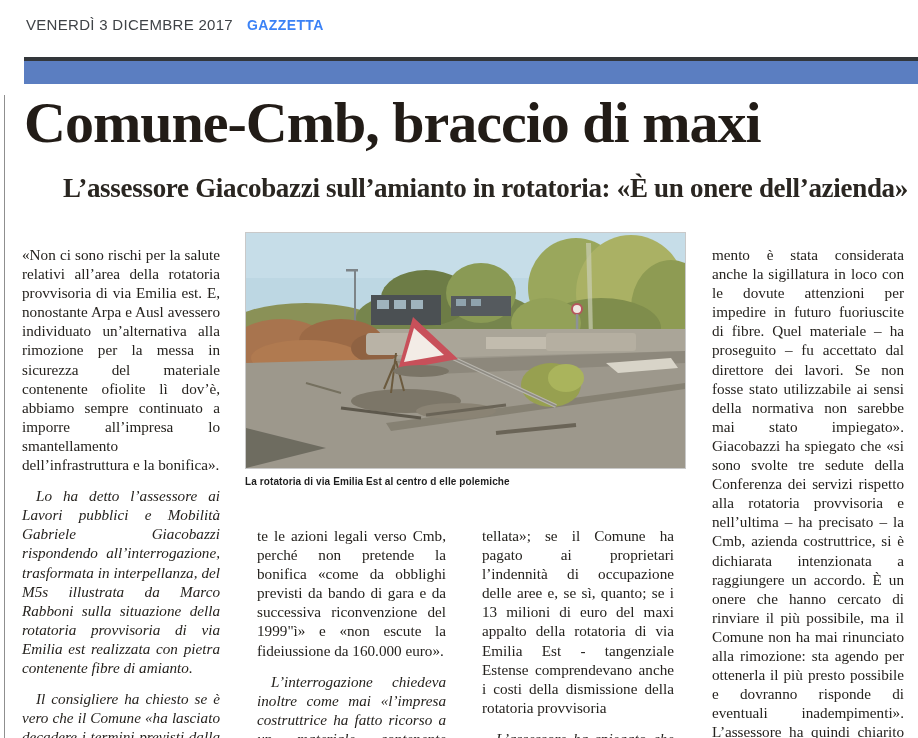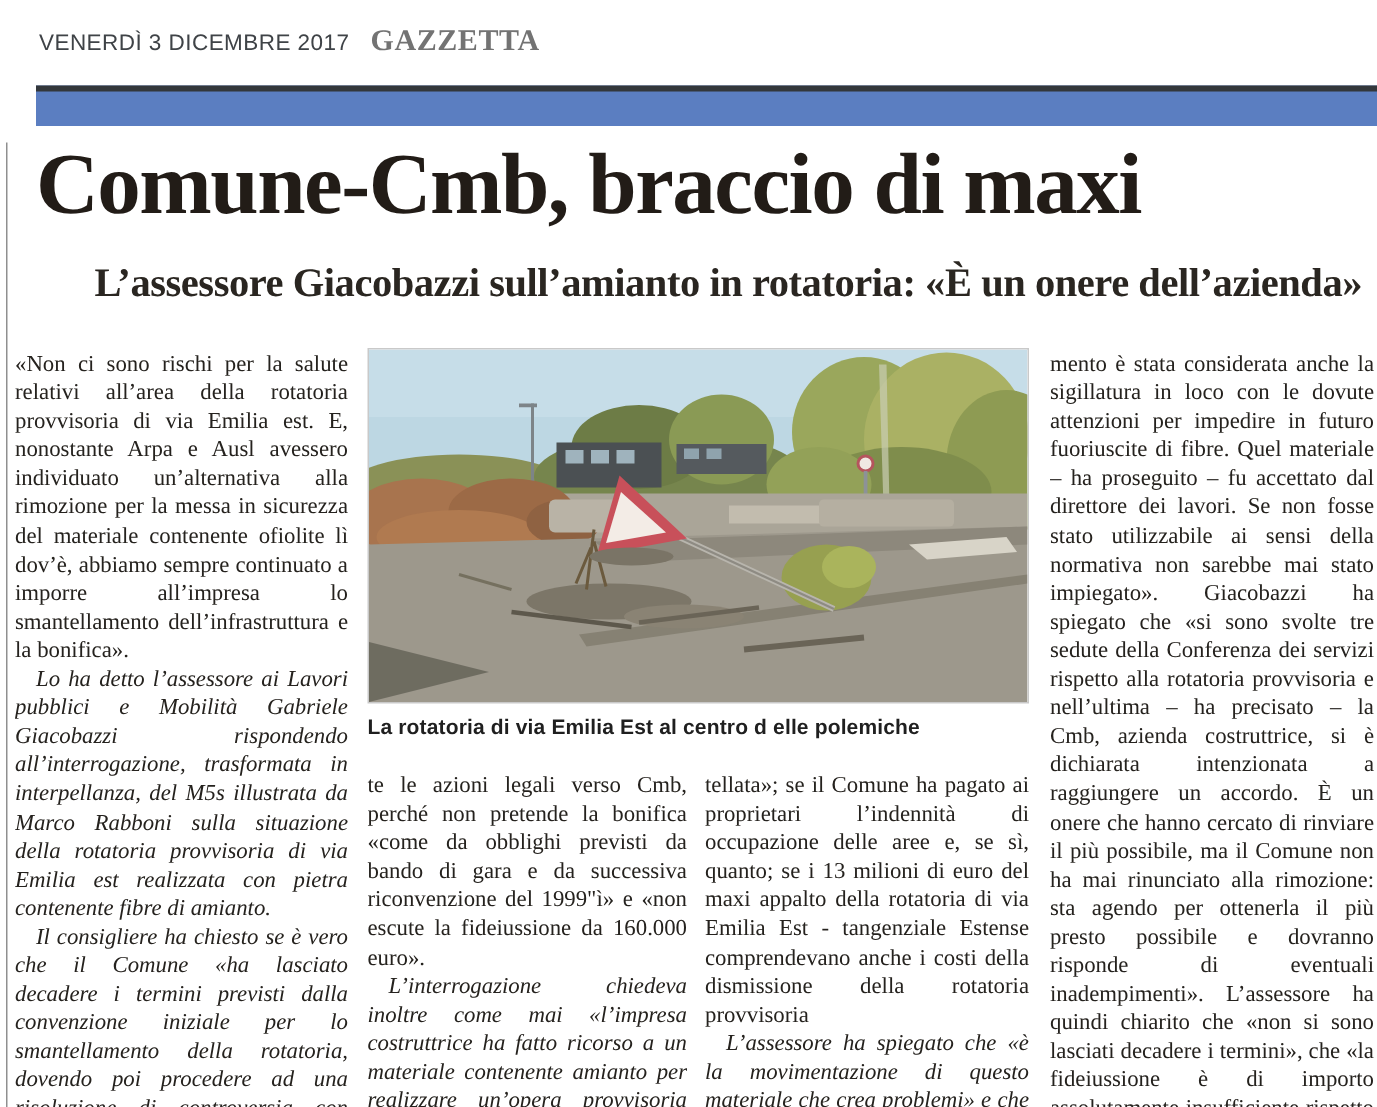--- a/index.html
+++ b/index.html
@@ -8,22 +8,22 @@
     font-family:"Liberation Serif", serif;color:#1e1b17;overflow:hidden;
   }
   
   .dateline{
     position:absolute;left:26px;top:16px;
     font-family:"Liberation Sans", sans-serif;
     font-size:15px;letter-spacing:.3px;color:#3f4347;font-weight:500;
     white-space:nowrap;
   }
   .masthead{
-    font-family:Liberation Serif, serif;
-    font-weight:800;color:#737373;font-size:20px;letter-spacing:.4px;
+    font-family:Liberation Sans, sans-serif;
+    font-weight:800;color:#3b82f6;font-size:14px;letter-spacing:.4px;
     margin-left:14px;
   }
   .topbar{
     position:absolute;left:24px;top:57px;right:0;height:23px;
     border-top:4px solid #33373b;background:#5b7ec1;
   }
   .leftrule{
     position:absolute;left:4px;top:95px;bottom:0;width:1px;background:#8f8f8f;
   }
   
@@ -36,36 +36,36 @@
     position:absolute;left:24px;top:172px;width:884px;
     font-size:27px;line-height:32px;font-weight:600;color:#2a2621;
     white-space:nowrap;letter-spacing:-0.3px;
   }
   
   .col{
     position:absolute;text-align:justify;
     font-size:15.2px;line-height:19.1px;color:#25221e;
     overflow:hidden;
   }
-  .col p{margin:0;}
+  .col p{margin:12px;}
   .col p.ind{text-indent:14px;font-style:italic;}
   #col1{left:10px;top:233px;width:222px;height:505px;}
   #col2{left:245px;top:514px;width:213px;height:224px;}
   #col3{left:470px;top:514px;width:216px;height:224px;}
   #col4{left:700px;top:233px;width:216px;height:505px;}
   
   .photo{
     position:absolute;left:245px;top:232px;width:441px;height:237px;
     border:1px solid #c9c9c9;box-sizing:border-box;overflow:hidden;
   }
   .photo svg{display:block;}
   .caption{
     position:absolute;left:245px;top:476px;width:441px;
     font-family:"Liberation Sans", sans-serif;
-    font-size:14px;font-weight:700;color:#1f1f1f;letter-spacing:.1px;
+    font-size:10px;font-weight:700;color:#1f1f1f;letter-spacing:.1px;
   }
 </style>
 </head>
 <body>
 
 <div class="dateline">
   <span>VENERDÌ 3 DICEMBRE 2017</span><span class="masthead">GAZZETTA</span>
 </div>
 <div class="topbar"></div>
 <div class="leftrule"></div>

